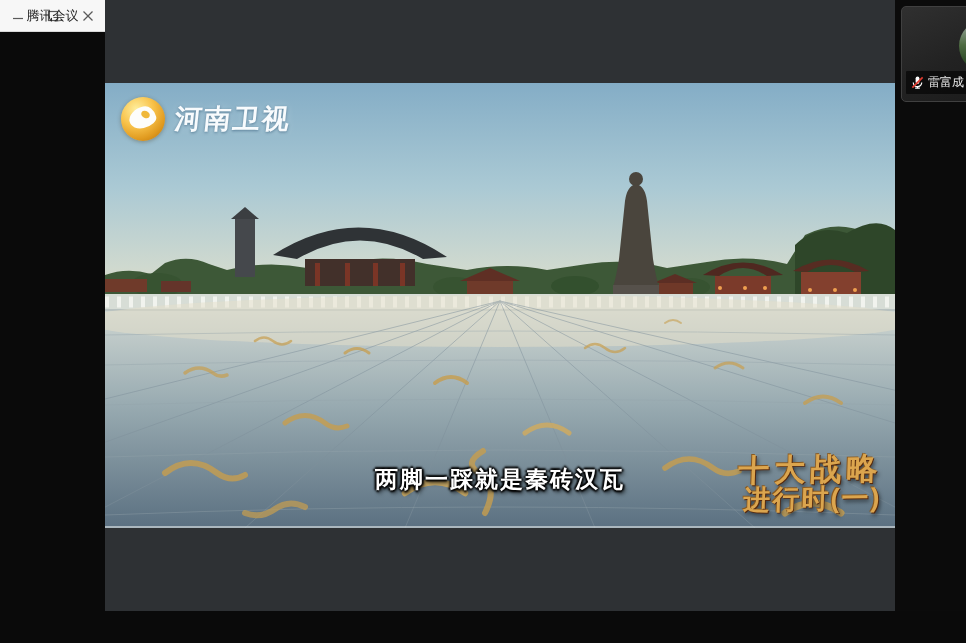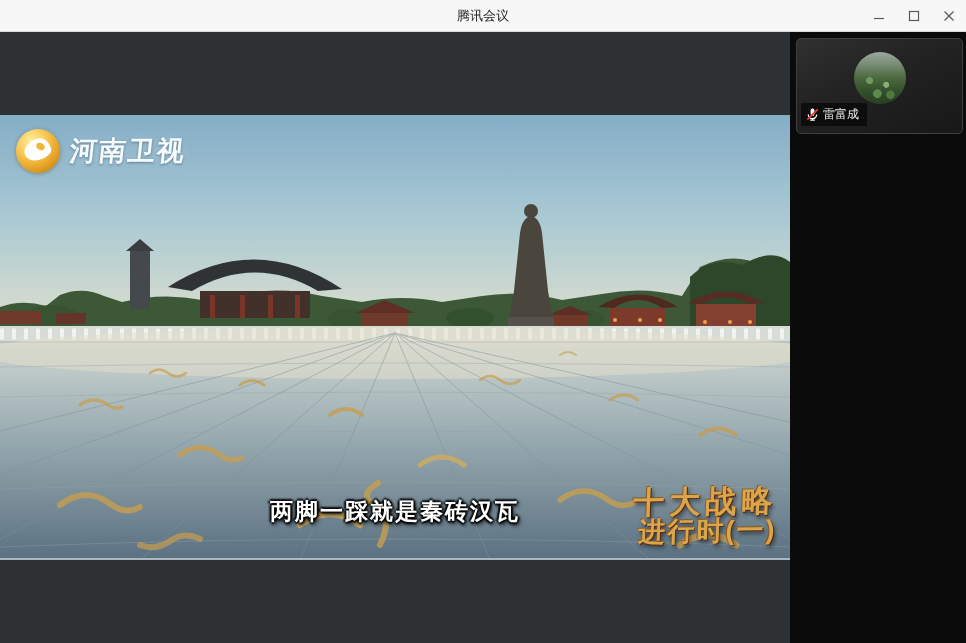--- a/index.html
+++ b/index.html
@@ -1,18 +1,18 @@
 <!DOCTYPE html>
 <html><head>
 <meta charset="utf-8">
 <style>
   * { margin:0; padding:0; box-sizing:border-box; }
   html,body { width:966px; height:643px; overflow:hidden; background:#0a0a0a;
               font-family:"Liberation Sans", sans-serif; }
-  .window { width:966px; height:643px; display:flex; flex-direction:column; }
+  .window { width:966px; height:643px; display:flex; flex-direction:row; }
 
   
   .titlebar { height:32px; background:#f7f7f7; border-bottom:1px solid #d8d8d8;
               display:flex; align-items:center; position:relative; flex:0 0 32px; }
   .title { position:absolute; left:50%; transform:translateX(-50%);
            font-size:13px; color:#222; }
   .win-controls { margin-left:auto; display:flex; height:100%; }
   .win-btn { width:35px; height:100%; display:flex; align-items:center; justify-content:center; cursor:default; }
 
   

